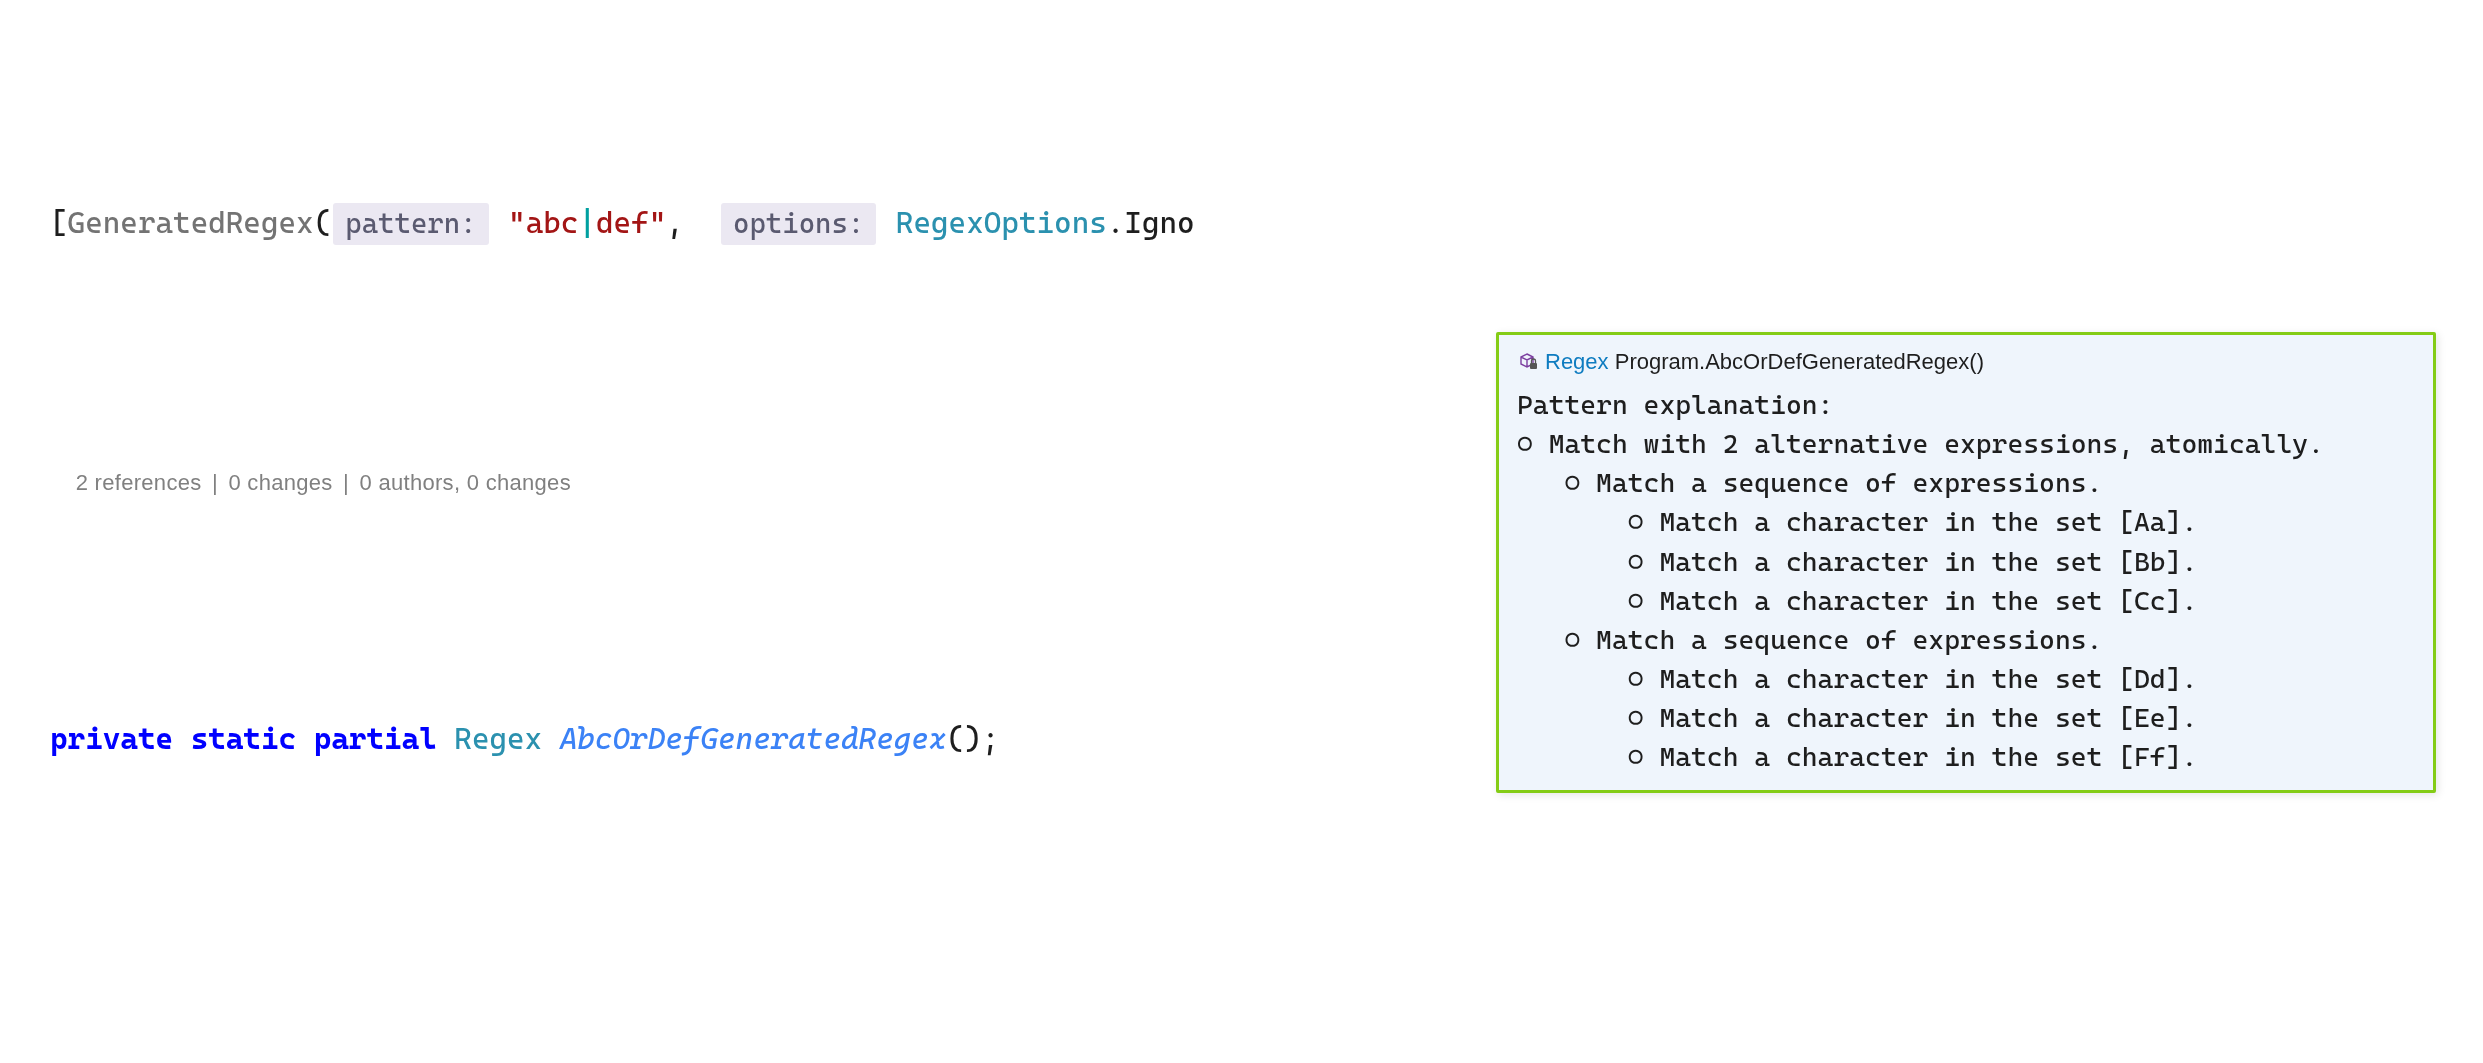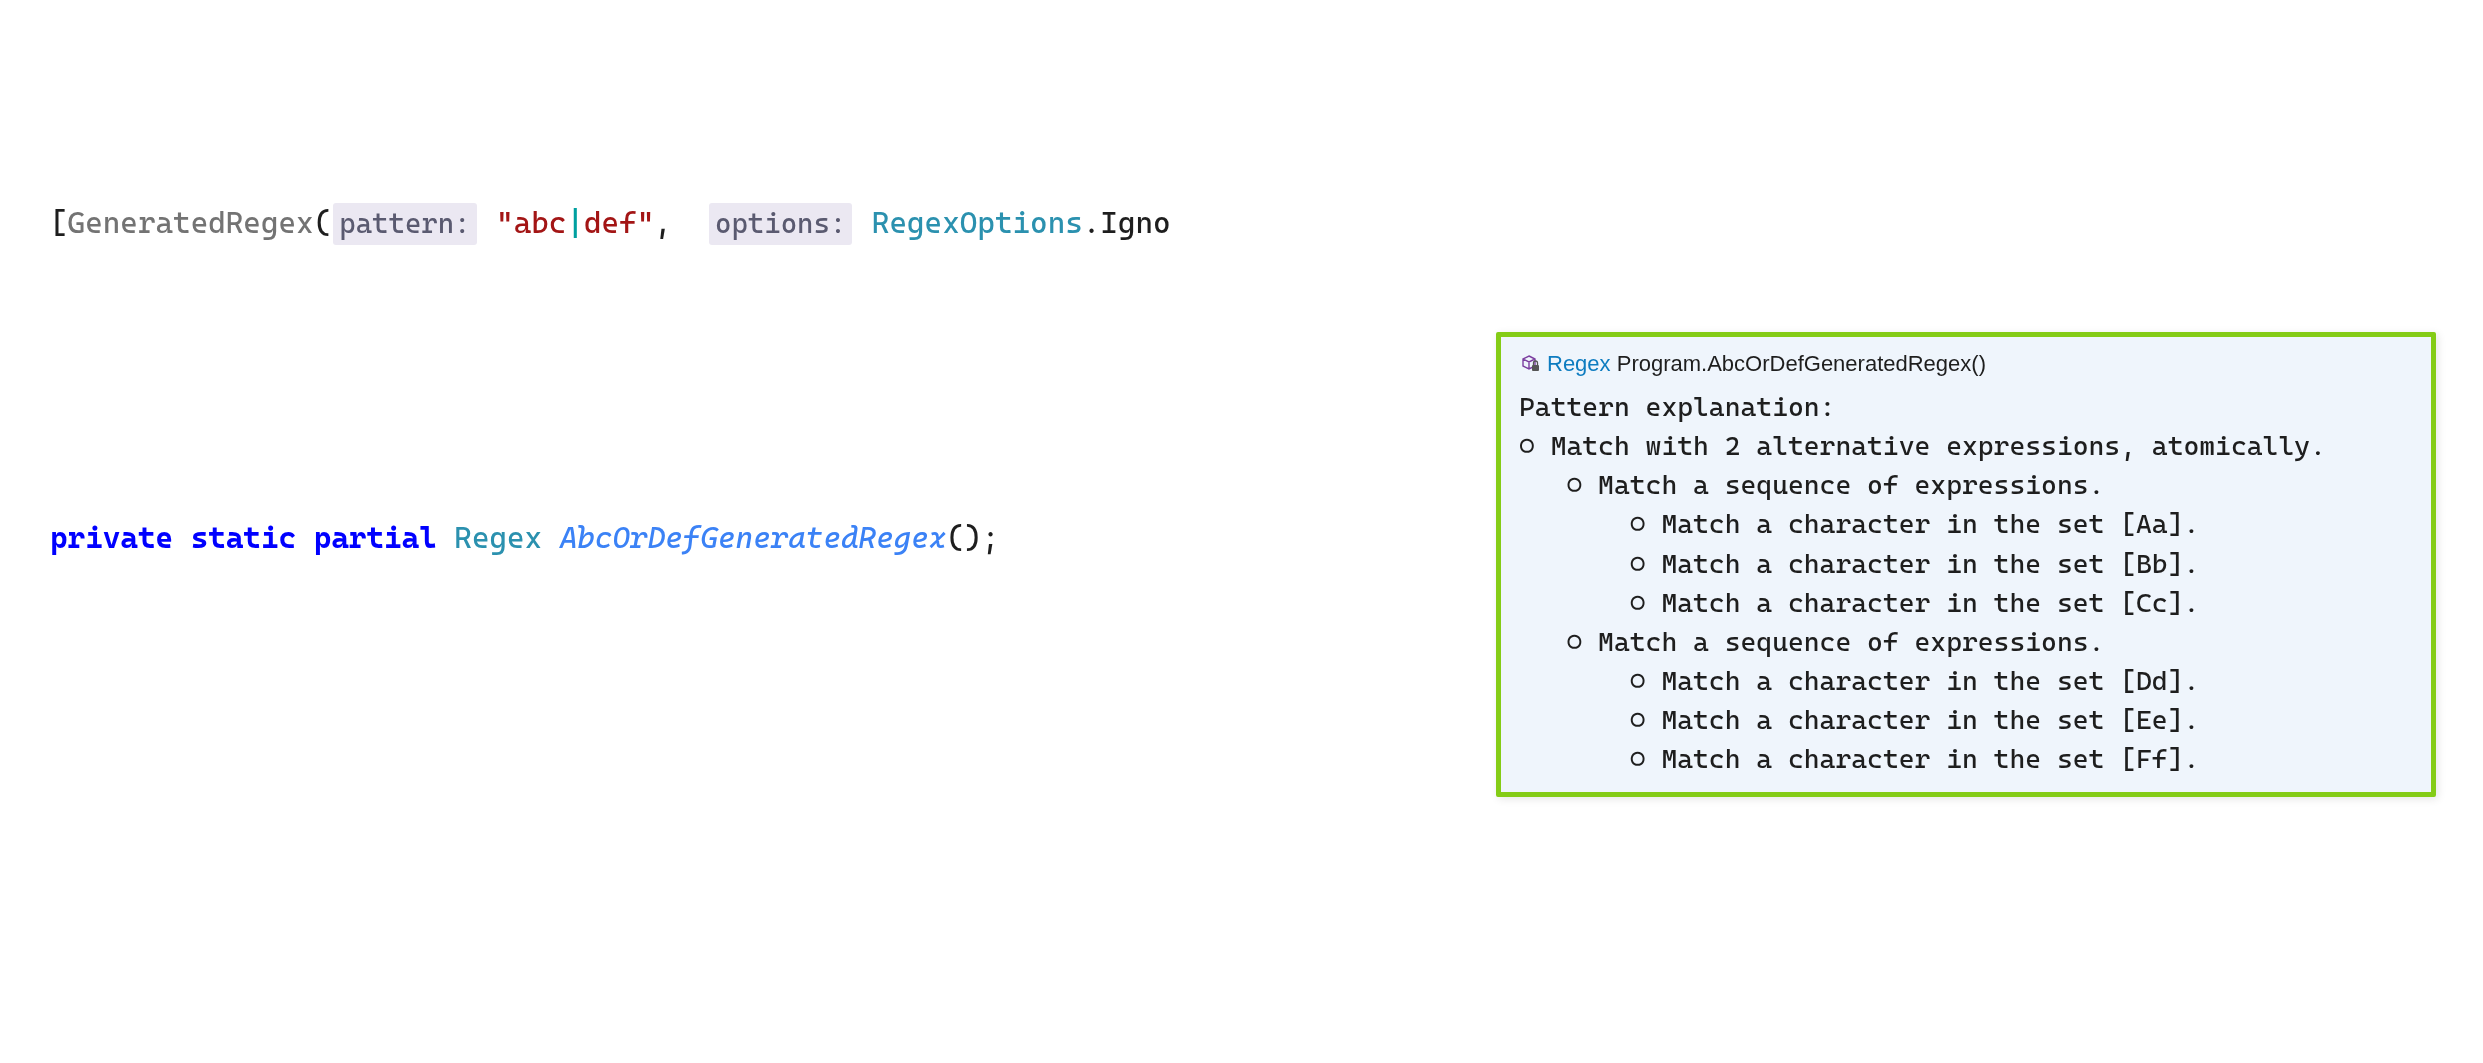--- a/index.html
+++ b/index.html
@@ -39,32 +39,32 @@
     .tok-punct { color: #1e1e1e; }
     .tok-type { color: #2b91af; }
     .tok-attr { color: #737373; }
     .tok-keyword { color: #0000ff; font-weight: bold; }
     .tok-string { color: #a31515; }
     .tok-regex-alt { color: #00a0a0; }
     .tok-method { color: #3b82f6; font-style: italic; }
     .tok-param-hint {
       background: #ebe8f2;
       color: #5a5a70;
-      padding: 0 6px;
+      padding: 0 12px;
       border-radius: 3px;
       font-size: 28px;
       margin: 0 2px;
     }
     .tooltip {
       position: absolute;
       top: 332px;
       left: 1496px;
       width: 940px;
       background: #eff5fc;
-      border: 5px solid #84cc16;
+      border: 3px solid #84cc16;
       border-radius: 2px;
       padding: 14px 18px;
       font-family: 'Segoe UI', sans-serif;
       font-size: 22px;
       color: #1e1e1e;
       box-shadow: 2px 2px 8px rgba(0,0,0,0.1);
     }
     .tooltip-header {
       display: flex;
       align-items: center;
@@ -99,20 +99,23 @@
 <body>
 
 <div class="code-area">
 
   
   <div class="code-line">
     <span class="tok-punct">[</span><span class="tok-attr">GeneratedRegex</span><span class="tok-punct">(</span><span class="tok-param-hint">pattern:</span><span class="tok-string"> "</span><span class="tok-string">abc</span><span class="tok-regex-alt">|</span><span class="tok-string">def</span><span class="tok-string">"</span><span class="tok-punct">,  </span><span class="tok-param-hint">options:</span><span> </span><span class="tok-type">RegexOptions</span><span class="tok-punct">.</span><span class="tok-punct">Igno</span>
   </div>
 
   
+  <div class="codelens">
+    <span>2 references</span><span class="sep"> | </span><span>0 changes</span><span class="sep"> | </span><span>0 authors, 0 changes</span>
+  </div>
 
   
   <div class="code-line">
     <span class="tok-keyword">private</span><span> </span><span class="tok-keyword">static</span><span> </span><span class="tok-keyword">partial</span><span> </span><span class="tok-type">Regex</span><span> </span><span class="tok-method">AbcOrDefGeneratedRegex</span><span class="tok-punct">()</span><span class="tok-punct">;</span>
   </div>
 
   <div class="blank-line"></div>
 
   
   

